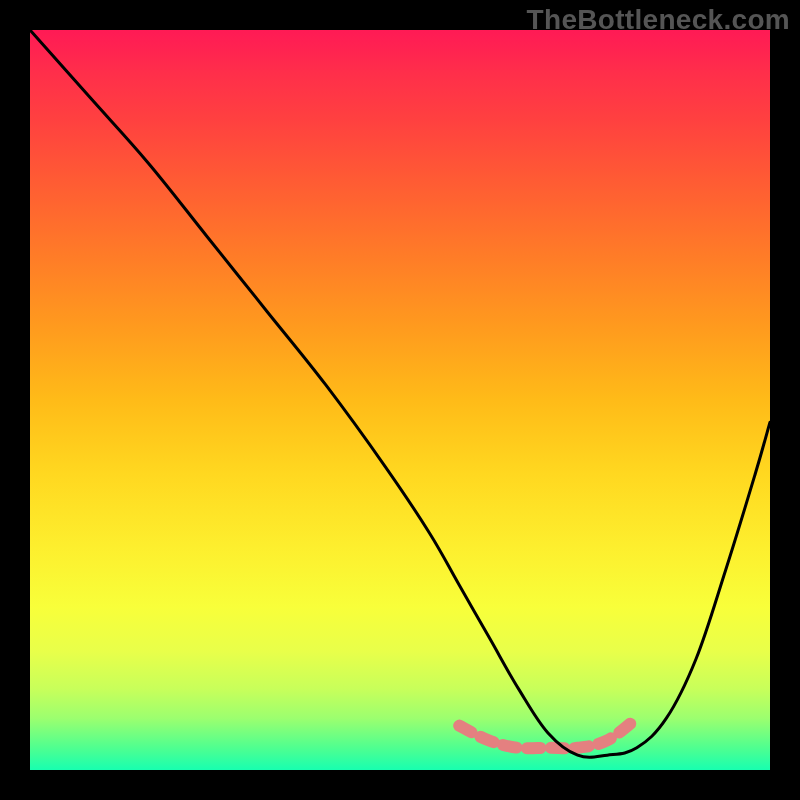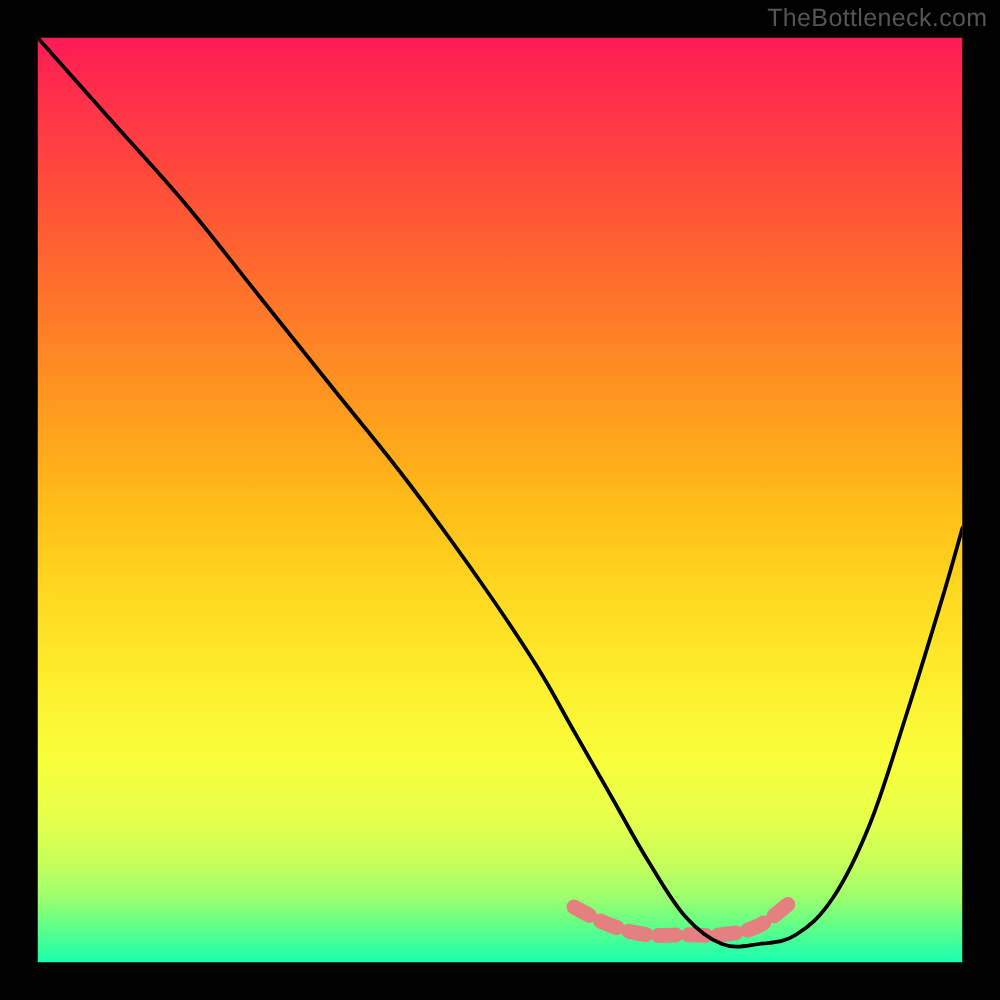--- a/index.html
+++ b/index.html
@@ -9,22 +9,22 @@
     background: #000;
     position: relative;
     font-family: Arial, sans-serif;
     overflow: hidden;
   }
   .watermark {
     position: absolute;
     top: 4px;
     right: 10px;
     color: #555;
-    font-size: 20px;
-    font-weight: 400;
+    font-size: 28px;
+    font-weight: 700;
     z-index: 10;
     letter-spacing: 0.3px;
   }
   .plot-area {
     position: absolute;
     left: 30px;
     top: 30px;
     width: 740px;
     height: 740px;
     overflow: hidden;

